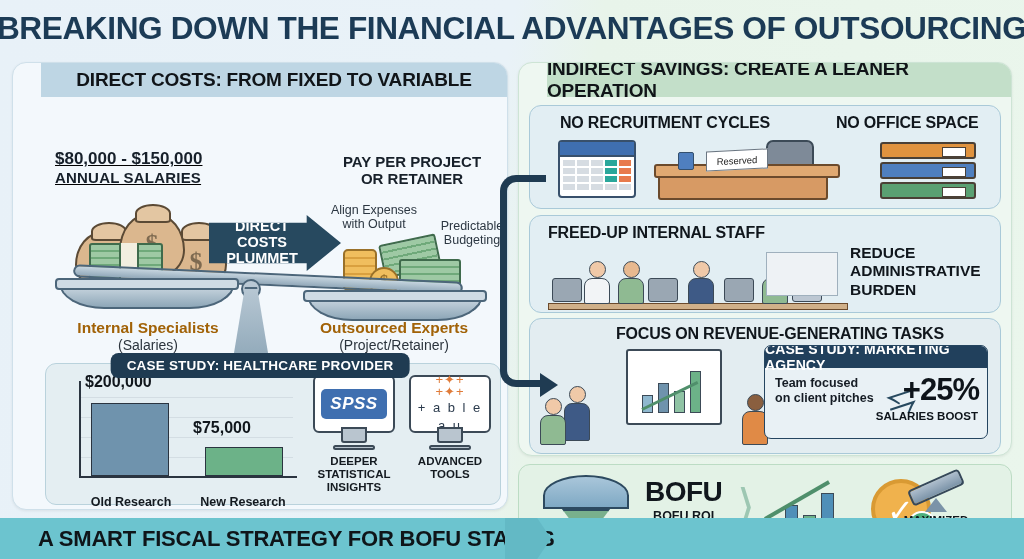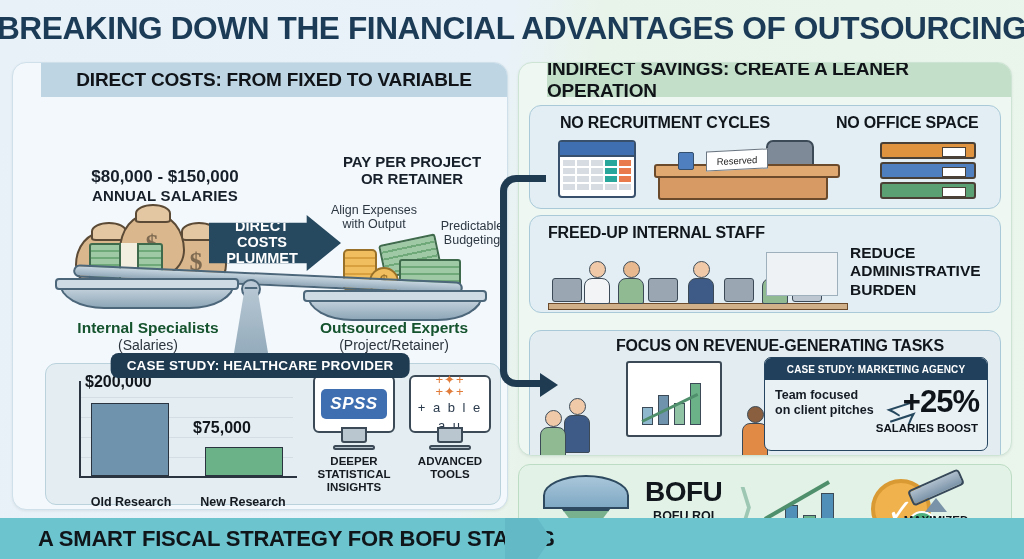--- a/index.html
+++ b/index.html
@@ -47,21 +47,21 @@
     height: 34px; display: flex; align-items: center; justify-content: center;
     font-size: 19px; font-weight: 800; color: #101418; letter-spacing: -0.2px; margin-left: 28px;
   }
   .col-left .col-head  { background: #bed6e4; }
   .col-right .col-head { background: #c3dfc9; }
 
   
   .scale-scene { position: relative; height: 290px; }
 
   .salary-label {
-    position: absolute; left: 42px; top: 70px; text-align: center; width: 220px;
+    position: absolute; left: 42px; top: 52px; width: 220px; text-decoration: underline;
   }
   .salary-label .big { font-size: 17px; font-weight: 800; color: #17202a; }
   .salary-label .sub { font-size: 15px; font-weight: 800; color: #17202a; letter-spacing:.2px;}
 
   .pay-label { position: absolute; left: 316px; top: 56px; text-align: center; width: 166px; }
   .pay-label .l1 { font-size: 15px; font-weight: 800; color:#17202a; line-height: 1.15; }
 
   .note { position: absolute; font-size: 12.5px; color: #2c3742; text-align: center; line-height: 1.15;}
   .note-align { left: 306px; top: 106px; width: 110px; }
   .note-predict { left: 418px; top: 122px; width: 82px; }
@@ -100,21 +100,21 @@
   .pivot { position:absolute; left:228px; top:182px; width:20px; height:20px; border-radius:50%;
           background:#b9c8d4; border:2px solid #4c667a; }
   .stand { position:absolute; left:219px; top:190px; width:38px; height:78px;
           background: linear-gradient(#b7c7d3,#8ea7b8); border:2px solid #4c667a;
           clip-path: polygon(34% 0, 66% 0, 100% 100%, 0 100%); }
   .base { position:absolute; left:192px; top:264px; width:92px; height:22px;
           background: linear-gradient(#bccbd7,#8da6b7); border:2px solid #4c667a; border-radius:5px; }
 
   .foot-l { position: absolute; left: 30px; top: 222px; width: 210px; text-align: center; }
   .foot-r { position: absolute; left: 276px; top: 222px; width: 210px; text-align: center; }
-  .foot-l .t, .foot-r .t { font-size: 15.5px; font-weight: 700; color: #14532d; }
+  .foot-l .t, .foot-r .t { font-size: 15.5px; font-weight: 700; color: #a16207; }
   .foot-l .s, .foot-r .s { font-size: 14px; color: #2b3views; color:#2b343d; }
 
   
   .case-card {
     position: absolute; left: 32px; top: 300px; width: 456px; height: 142px;
     background: #e4eef2; border: 1px solid #b9d2dc; border-radius: 11px;
   }
   .case-ribbon {
     position: absolute; left: 50%; top: 290px; transform: translateX(-50%);
     background: #1f3b52; color: #fff; font-size: 13.5px; font-weight: 800;
@@ -149,21 +149,21 @@
   .tableau-spark { font-size: 13px; color: #e07b39; letter-spacing:1px; line-height:.9;}
   .tool-cap { font-size: 11.5px; font-weight: 800; color:#141a20; margin-top: 5px; line-height:1.15; }
 
   
   .rcard {
     position: absolute; left: 10px; width: 472px;
     background: #e2eef3; border: 1.4px solid #a9c9d8; border-radius: 12px;
   }
   .rcard-1 { top: 42px;  height: 104px; }
   .rcard-2 { top: 152px; height: 98px; }
-  .rcard-3 { top: 267px; height: 136px; }
+  .rcard-3 { top: 255px; height: 136px; }
   .rcard-3 { background:#e3edf1; }
 
   .rhead { position:absolute; font-size: 16px; font-weight: 800; color:#10161c; letter-spacing:-.2px;}
   .rh-1a { left: 30px; top: 8px; }
   .rh-1b { left: 306px; top: 8px; }
   .rh-2  { left: 18px; top: 8px; }
   .rh-3  { left: 86px; top: 6px; }
   .rside { position:absolute; right: 14px; top: 28px; width: 136px; 
            font-size: 15.5px; font-weight:800; color:#10161c; line-height:1.18; }
 
@@ -202,21 +202,21 @@
         border:1.6px solid #9fb0bd; }
 
   .present { position:absolute; left:96px; top:30px; width:96px; height:76px; background:#fff;
         border:2px solid #3c4a57; border-radius:3px; }
   .present .b { position:absolute; bottom:10px; width:11px; border:1.4px solid #3c4a57; }
 
   .case2 {
     position:absolute; right: 12px; top: 26px; width: 224px; height: 94px;
     background:#e9f1f5; border:1.8px solid #254560; border-radius:7px; overflow:hidden;
   }
-  .case2-head { height:22px; background:#21405c; color:#fff; font-size:10px; font-weight:800;
+  .case2-head { height:22px; background:#21405c; color:#fff; font-size:14px; font-weight:800;
     display:flex; align-items:center; justify-content:center; letter-spacing:.1px;}
   .case2-txt { position:absolute; left:10px; top:30px; font-size:12.5px; font-weight:700; color:#151c24; line-height:1.22;}
   .case2-pct { position:absolute; right:8px; top:26px; font-size:31px; font-weight:800; color:#0e141a; letter-spacing:-1px;}
   .case2-sub { position:absolute; right:9px; top:64px; font-size:11.5px; font-weight:800; color:#0e141a;}
   .case2-arrow { position:absolute; left:122px; top:34px; color:#27495f; font-size:36px; transform:rotate(-18deg);}
 
   
   .bofu {
     position:absolute; left:518px; top: 464px; width: 494px; height: 86px;
     background:#e3f2e6; border:1.4px solid #bcdcc4; border-radius:12px;

